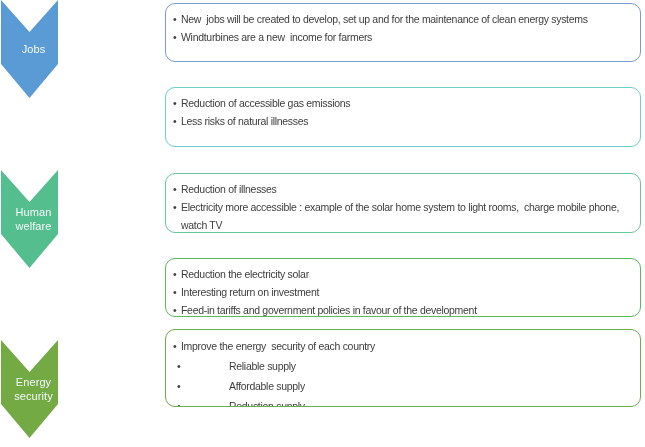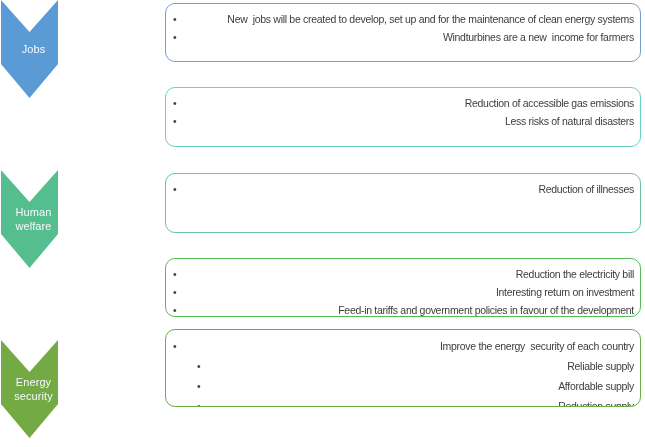--- a/index.html
+++ b/index.html
@@ -47,22 +47,22 @@
     display: flex;
     align-items: flex-start;
     color: #3d3d3d;
     font-size: 10.5px;
     letter-spacing: -0.3px;
     line-height: 18px;
   }
   .tall .bullet { line-height: 20px; }
   .bullet .glyph { flex: 0 0 auto; width: 8px; }
   .bullet .glyph::before { content: "\2022"; }
-  .bullet .text { flex: 1 1 auto; white-space: pre-wrap; text-align: right; }
-  .bullet.lvl2 { margin-left: 24px; }
+  .bullet .text { flex: 1 1 auto; white-space: pre-wrap; }
+  .bullet.lvl2 { margin-left: 4px; gap: 44px; }
 </style>
 </head>
 <body>
 
 <div class="canvas">
 
   <div class="chevron" style="top:0px">
     <svg width="57" height="98" viewBox="0 0 57 98">
       <polygon points="0,0 28.5,32 57,0 57,64 28.5,98 0,64" fill="#5B9BD5"></polygon>
     </svg>
@@ -79,41 +79,45 @@
       </div>
   </div>
 
   <div class="section-box" style="top: 87px; height: 60px; border-color: rgb(107, 207, 204);">
     <div class="bullet lvl1">
         <span class="glyph"></span>
         <span class="text">Reduction of accessible gas emissions</span>
       </div>
     <div class="bullet lvl1">
         <span class="glyph"></span>
-        <span class="text">Less risks of natural disasters</span>
+        <span class="text">Less risks of natural illnesses</span>
       </div>
   </div>
 
   <div class="chevron" style="top:170px">
     <svg width="57" height="98" viewBox="0 0 57 98">
       <polygon points="0,0 28.5,32 57,0 57,64 28.5,98 0,64" fill="#55BE8E"></polygon>
     </svg>
     <div class="chevron-label">Human welfare</div>
   </div>
   <div class="section-box" style="top: 173px; height: 60px; border-color: rgb(101, 199, 155);">
     <div class="bullet lvl1">
         <span class="glyph"></span>
         <span class="text">Reduction of illnesses</span>
       </div>
+    <div class="bullet lvl1">
+        <span class="glyph"></span>
+        <span class="text">Electricity more accessible : example of the solar home system to light rooms,  charge mobile phone,  watch TV</span>
+      </div>
   </div>
 
   <div class="section-box" style="top: 258px; height: 59px; border-color: rgb(87, 187, 87);">
     <div class="bullet lvl1">
         <span class="glyph"></span>
-        <span class="text">Reduction the electricity bill</span>
+        <span class="text">Reduction the electricity solar</span>
       </div>
     <div class="bullet lvl1">
         <span class="glyph"></span>
         <span class="text">Interesting return on investment</span>
       </div>
     <div class="bullet lvl1">
         <span class="glyph"></span>
         <span class="text">Feed-in tariffs and government policies in favour of the development</span>
       </div>
   </div>

